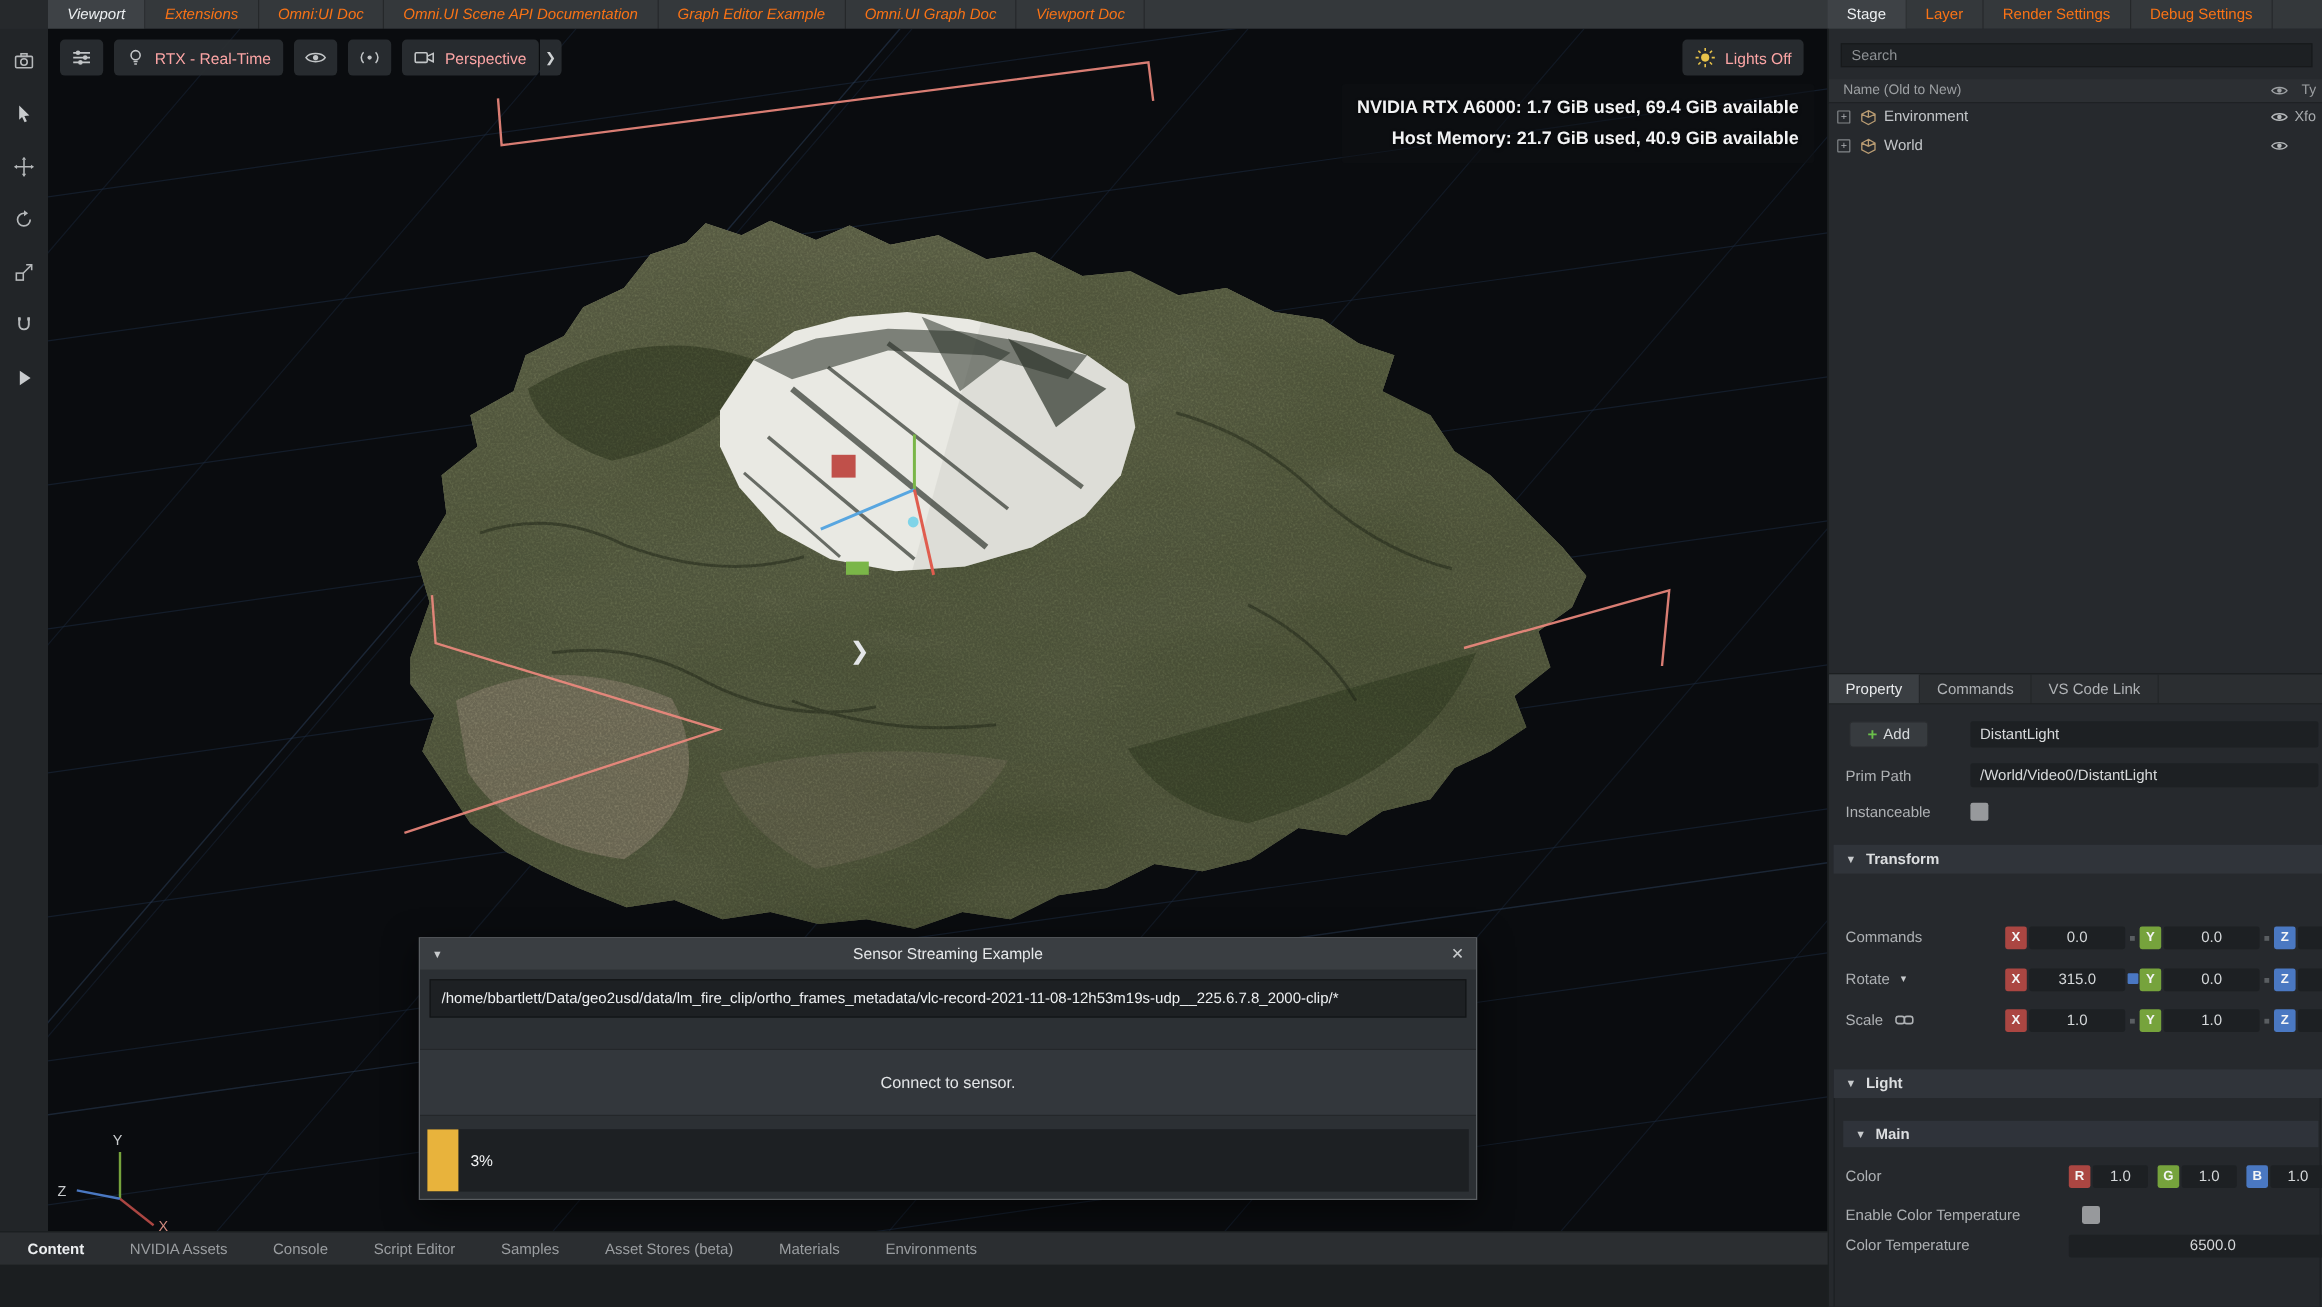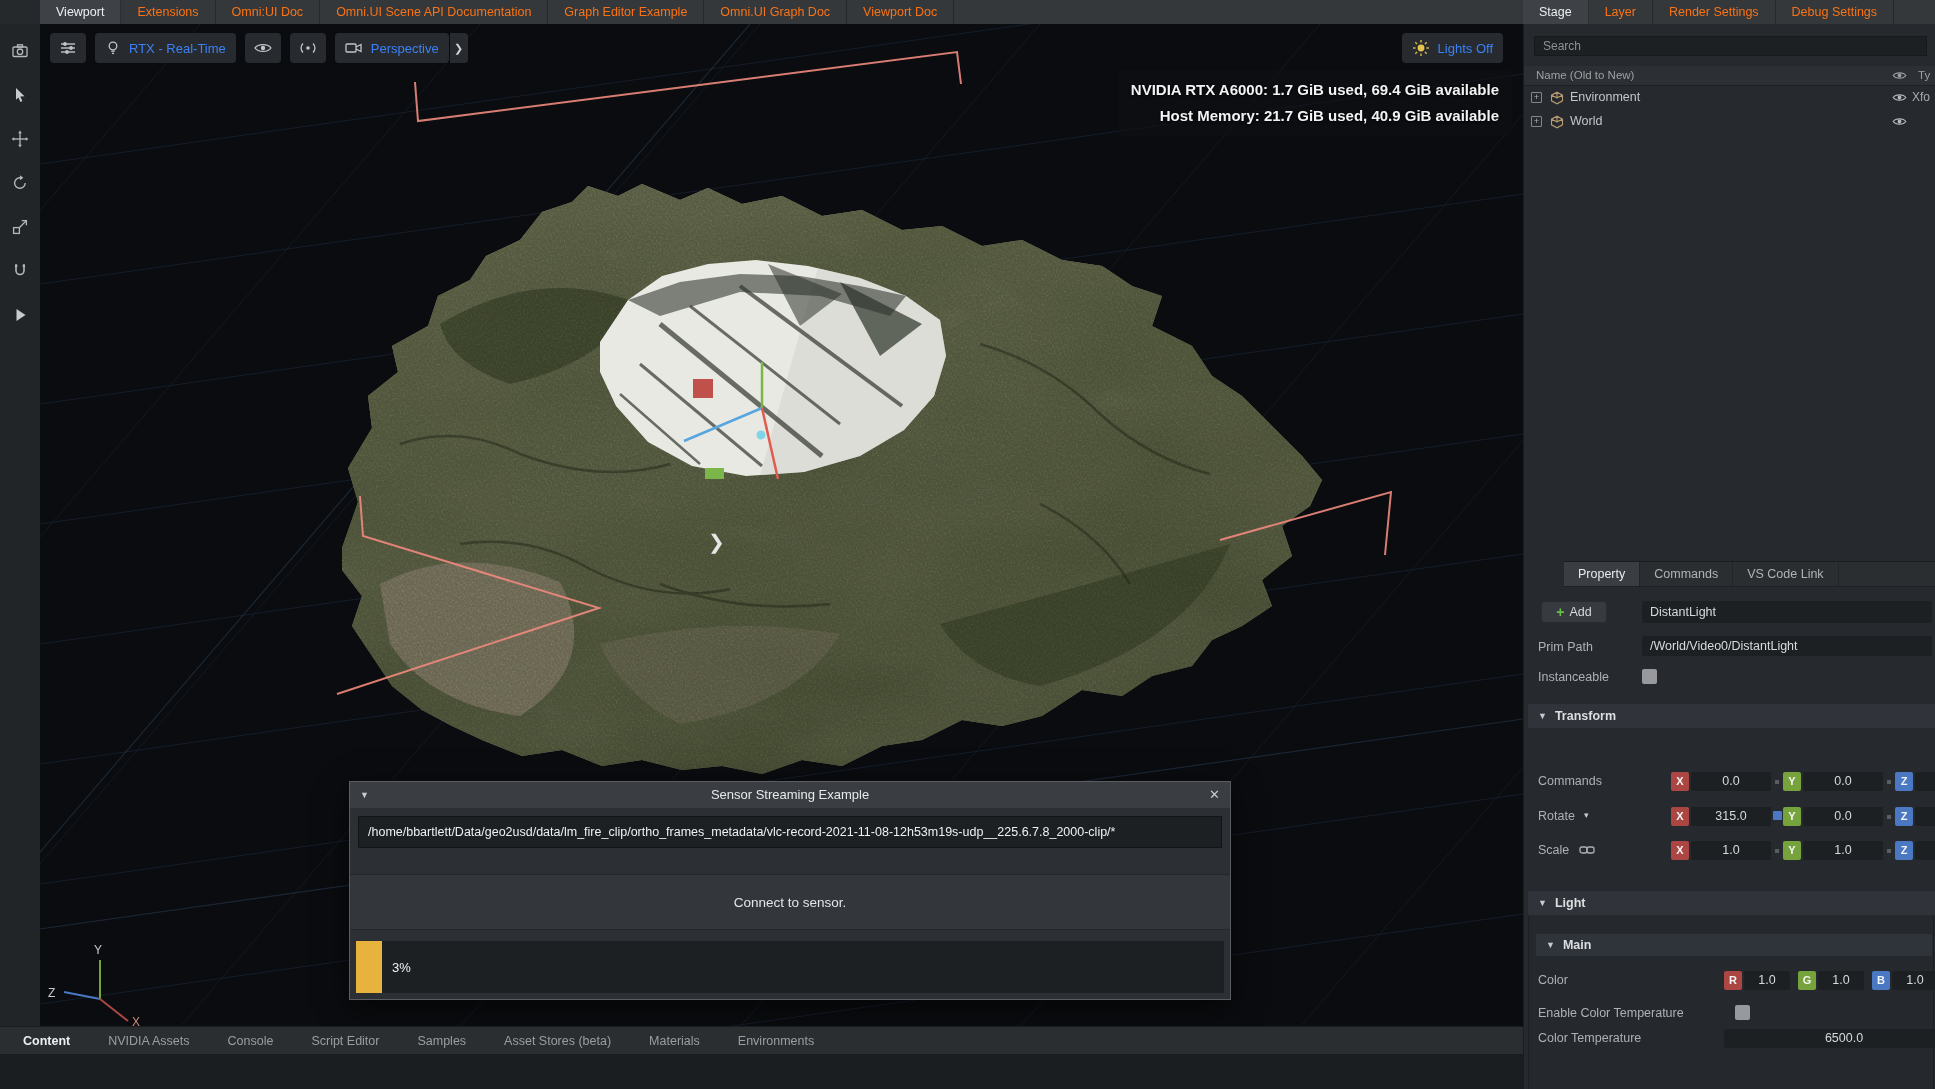--- a/index.html
+++ b/index.html
@@ -3,39 +3,39 @@
 <meta charset="utf-8">
 <style>
   * { margin:0; padding:0; box-sizing:border-box; }
   html,body { width:1935px; height:1089px; overflow:hidden; background:#202326;
     font-family:"Liberation Sans", sans-serif; color:#cfd2d4; font-size:13px; }
   .app { position:relative; width:1935px; height:1089px; background:#202326; }
 
   
   .topbar { position:absolute; left:0; top:0; width:1935px; height:24px; background:#34383b; }
   .corner { position:absolute; left:0; top:0; width:40px; height:24px; background:#26292c; }
-  .ttabs { position:absolute; left:40px; top:0; height:24px; display:flex; }
+  .ttabs { position:absolute; left:40px; top:0; height:24px; display:flex;font-style:italic; }
   .ttab { padding:0 16px; line-height:24px; font-size:12.5px; color:#f97316; white-space:nowrap;
           border-right:1px solid rgba(0,0,0,0.28); }
   .ttab.active { background:#3e4246; color:#eceff1; }
   .rptabs { position:absolute; left:1523px; top:0; height:24px; display:flex; }
 
   
   .ltoolbar { position:absolute; left:0; top:24px; width:40px; height:1002px; background:#222528;
     display:flex; flex-direction:column; align-items:center; padding-top:12px; gap:14px; }
   .ltool { width:30px; height:30px; display:flex; align-items:center; justify-content:center; border-radius:4px; }
 
   
   .viewport { position:absolute; left:40px; top:24px; width:1483px; height:1002px; background:#0a0c0f; overflow:hidden; }
   .scene { position:absolute; left:0; top:0; }
   svg text { font-family:"Liberation Sans", sans-serif; }
 
   .vptb { position:absolute; top:9px; left:10px; display:flex; gap:9px; align-items:center; z-index:5; }
   .vpbtn { height:30px; background:rgba(42,46,50,0.93); border-radius:4px; display:flex; align-items:center;
-    padding:0 10px; gap:8px; color:#3b82f6; font-size:13px; white-space:nowrap; }
+    padding:0 10px; gap:8px; color:#fca5a5; font-size:13px; white-space:nowrap; }
   .vpbtn.sq { width:36px; justify-content:center; padding:0; }
   .vpchev { height:30px; width:18px; background:rgba(42,46,50,0.93); border-radius:0 4px 4px 0;
     display:flex; align-items:center; justify-content:center; color:#cfd2d4; font-size:11px; margin-left:-8px; }
   .lightsbtn { position:absolute; top:9px; right:20px; z-index:5; }
 
   .stats { position:absolute; top:46px; right:11px; text-align:right; background:rgba(14,16,19,0.5);
     padding:7px 13px; border-radius:3px; z-index:4; }
   .stats div { font-size:15px; font-weight:600; color:#f2f3f4; line-height:26px; text-shadow:0 1px 3px rgba(0,0,0,0.9); }
 
   
@@ -67,21 +67,21 @@
   .hdr-eye { position:absolute; left:368px; top:4px; }
   .srow { position:absolute; left:0; right:0; height:24px; }
   .expbox { position:absolute; left:7px; top:6px; width:11px; height:11px; border:1px solid #83878a; border-radius:1px;
     font-size:9px; line-height:9px; text-align:center; color:#aeb1b4; }
   .primicon { position:absolute; left:26px; top:5px; }
   .srow-label { position:absolute; left:46px; top:4px; font-size:12.5px; color:#c3c6c9; }
   .row-eye { position:absolute; left:368px; top:6px; }
   .stype { position:absolute; left:388px; top:4px; font-size:12px; color:#a8abae; white-space:nowrap; }
 
   .ptabs { position:absolute; left:0; right:0; top:537px; height:26px; background:#2b2e31; border-top:1px solid #1a1d1f;
-    border-bottom:1px solid #1e2124; display:flex;margin-left:40px; }
+    border-bottom:1px solid #1e2124; display:flex; }
   .ptab { padding:0 14px; line-height:25px; font-size:12.5px; color:#b0b3b6; border-right:1px solid #232629; }
   .ptab.active { background:#3a3e42; color:#e8eaec; }
 
   .pbody { position:absolute; left:0; right:0; top:563px; height:502px; overflow:hidden; }
   .prow { position:absolute; left:0; right:0; height:24px; }
   .plabel { position:absolute; left:14px; top:4px; font-size:12.5px; color:#aeb1b4; white-space:nowrap; }
   .addbtn { position:absolute; left:17px; top:0; width:66px; height:22px; background:#373b3f; border:1px solid #2a2d30;
     border-radius:3px; display:flex; align-items:center; justify-content:center; gap:5px; font-size:12.5px; color:#d6d9db; }
   .addplus { color:#6abf4b; font-weight:700; font-size:14px; }
   .tfield { position:absolute; left:118px; right:3px; top:0; height:22px; background:#1d2023; border-radius:2px;

